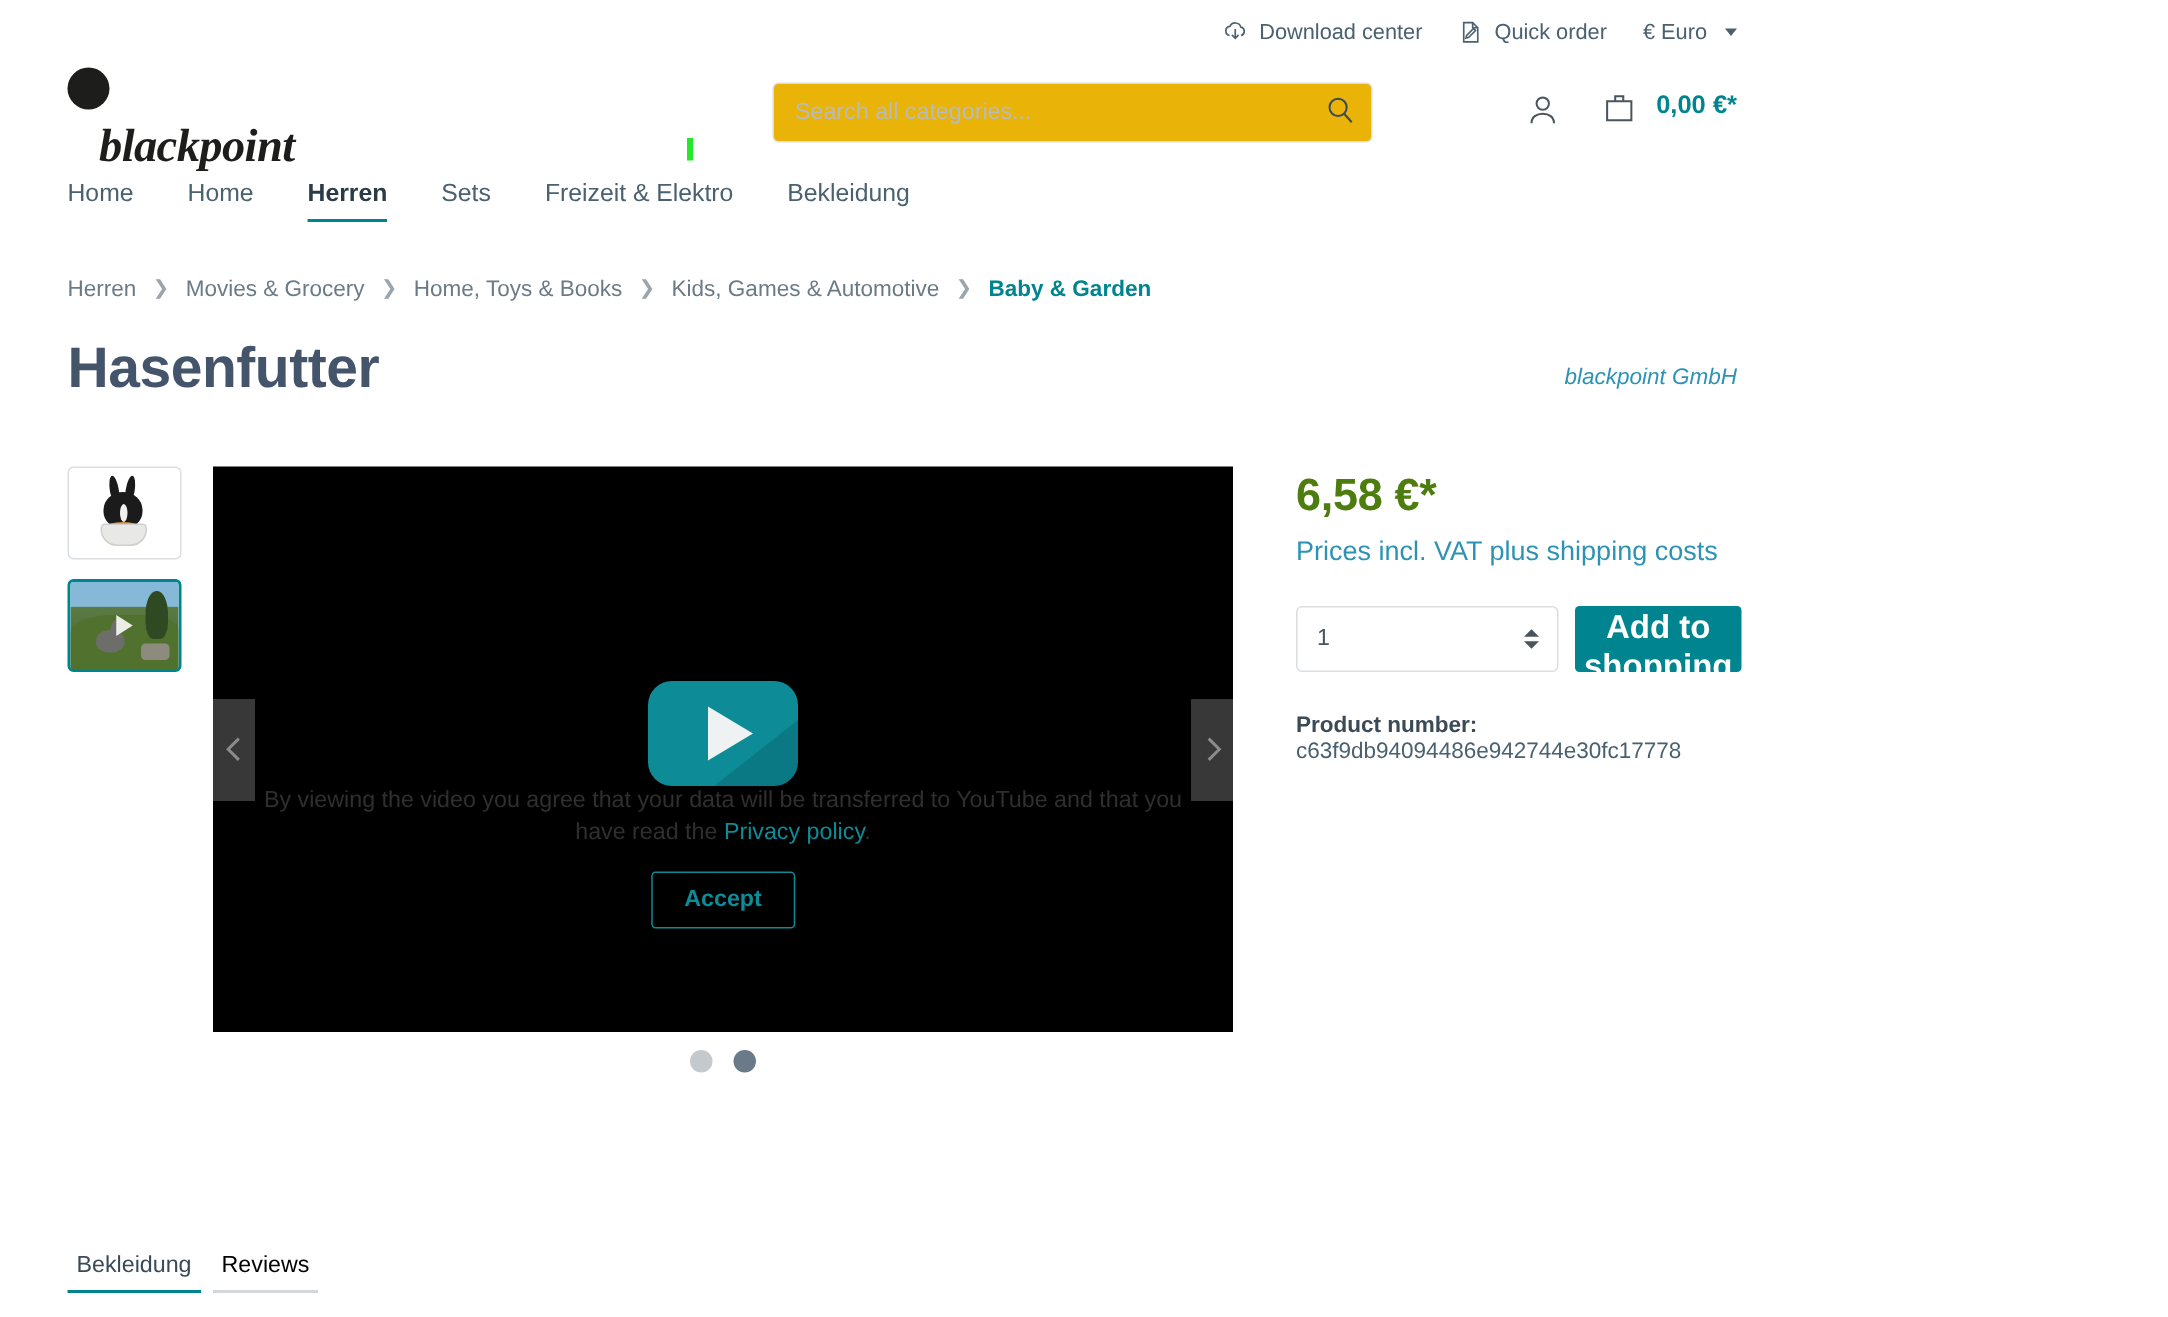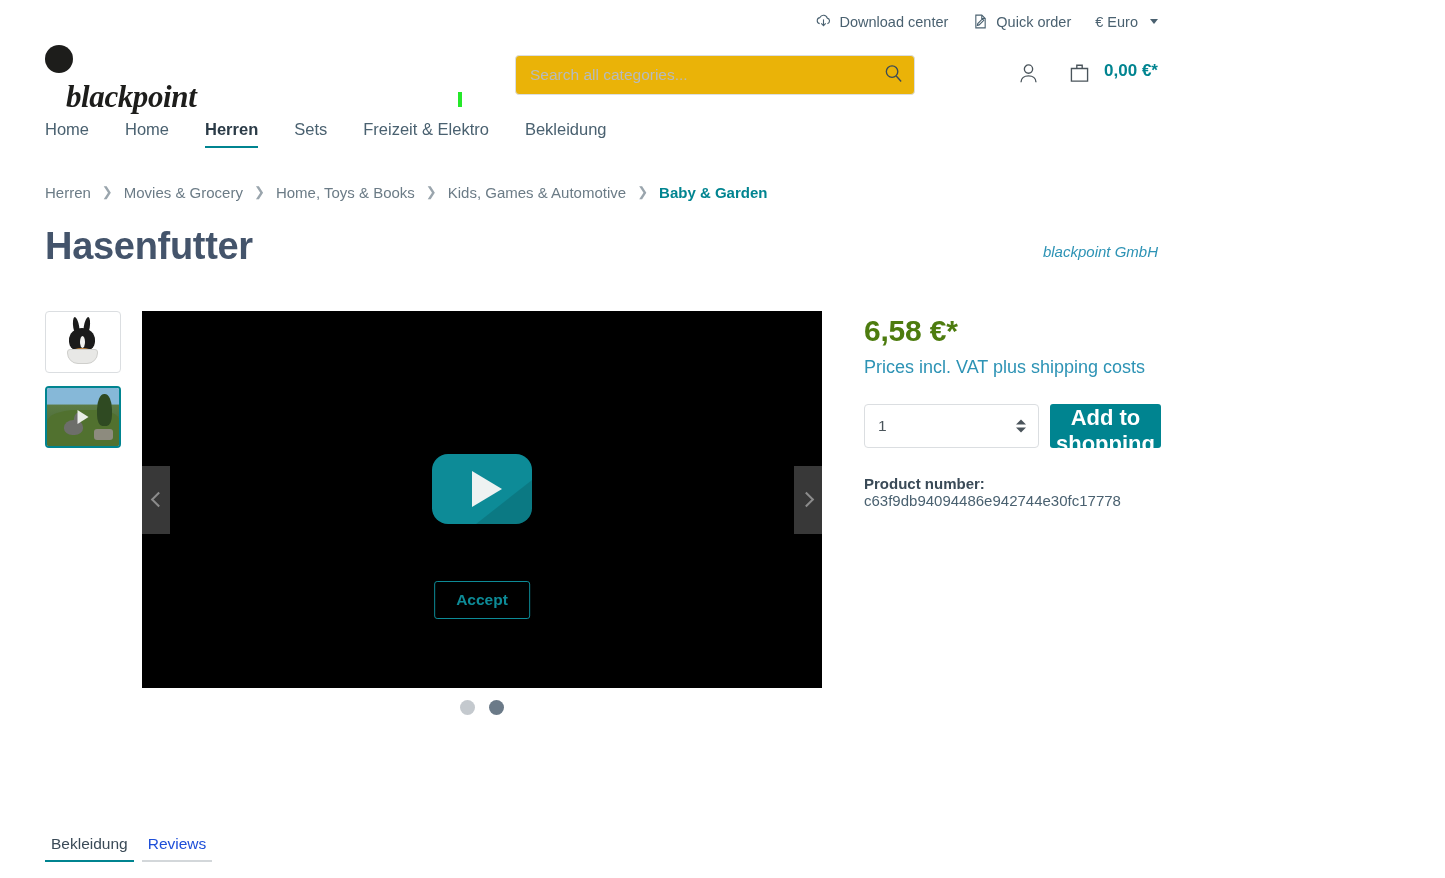--- a/index.html
+++ b/index.html
@@ -311,21 +311,21 @@
   }
   .prodnum { margin-top: 27px; font-size: 15px; color: #4a6170; }
   .prodnum b { color: #3a4a57; }
 
   
   .tabs {
     position: absolute; left: 45px; bottom: 16px;
     display: flex; gap: 8px;
   }
   .tab {
-    font-size: 15.5px; color: #1d4ed8;
+    font-size: 15.5px; color: #000000;
     padding-bottom: 9px; cursor: pointer;
     background: none; border: none;
     font-family: "Liberation Sans", sans-serif;
     position: relative;
   }
   .tab::after {
     content: ""; position: absolute; left: 0; right: 0; bottom: 0;
     height: 2.5px; background: #d3d7da;
   }
   .tab.active { color: #3a4a57; }
@@ -452,20 +452,23 @@
           <span class="play-small"></span>
         </div>
       </div>
     </div>
 
     <div class="stage-wrap">
       <div class="stage">
         <div class="yt-play">
           <span class="shade"></span>
         </div>
+        <div class="consent-text">
+          <span>By viewing the video you agree that your data will be transferred to YouTube and that you have read the </span><a>Privacy policy</a><span>.</span>
+        </div>
         <button class="accept-btn">Accept</button>
         <button class="arrow left">
           <span class="chev"></span>
         </button>
         <button class="arrow right">
           <span class="chev"></span>
         </button>
       </div>
       <div class="dots">
         <button class="dot"></button>

